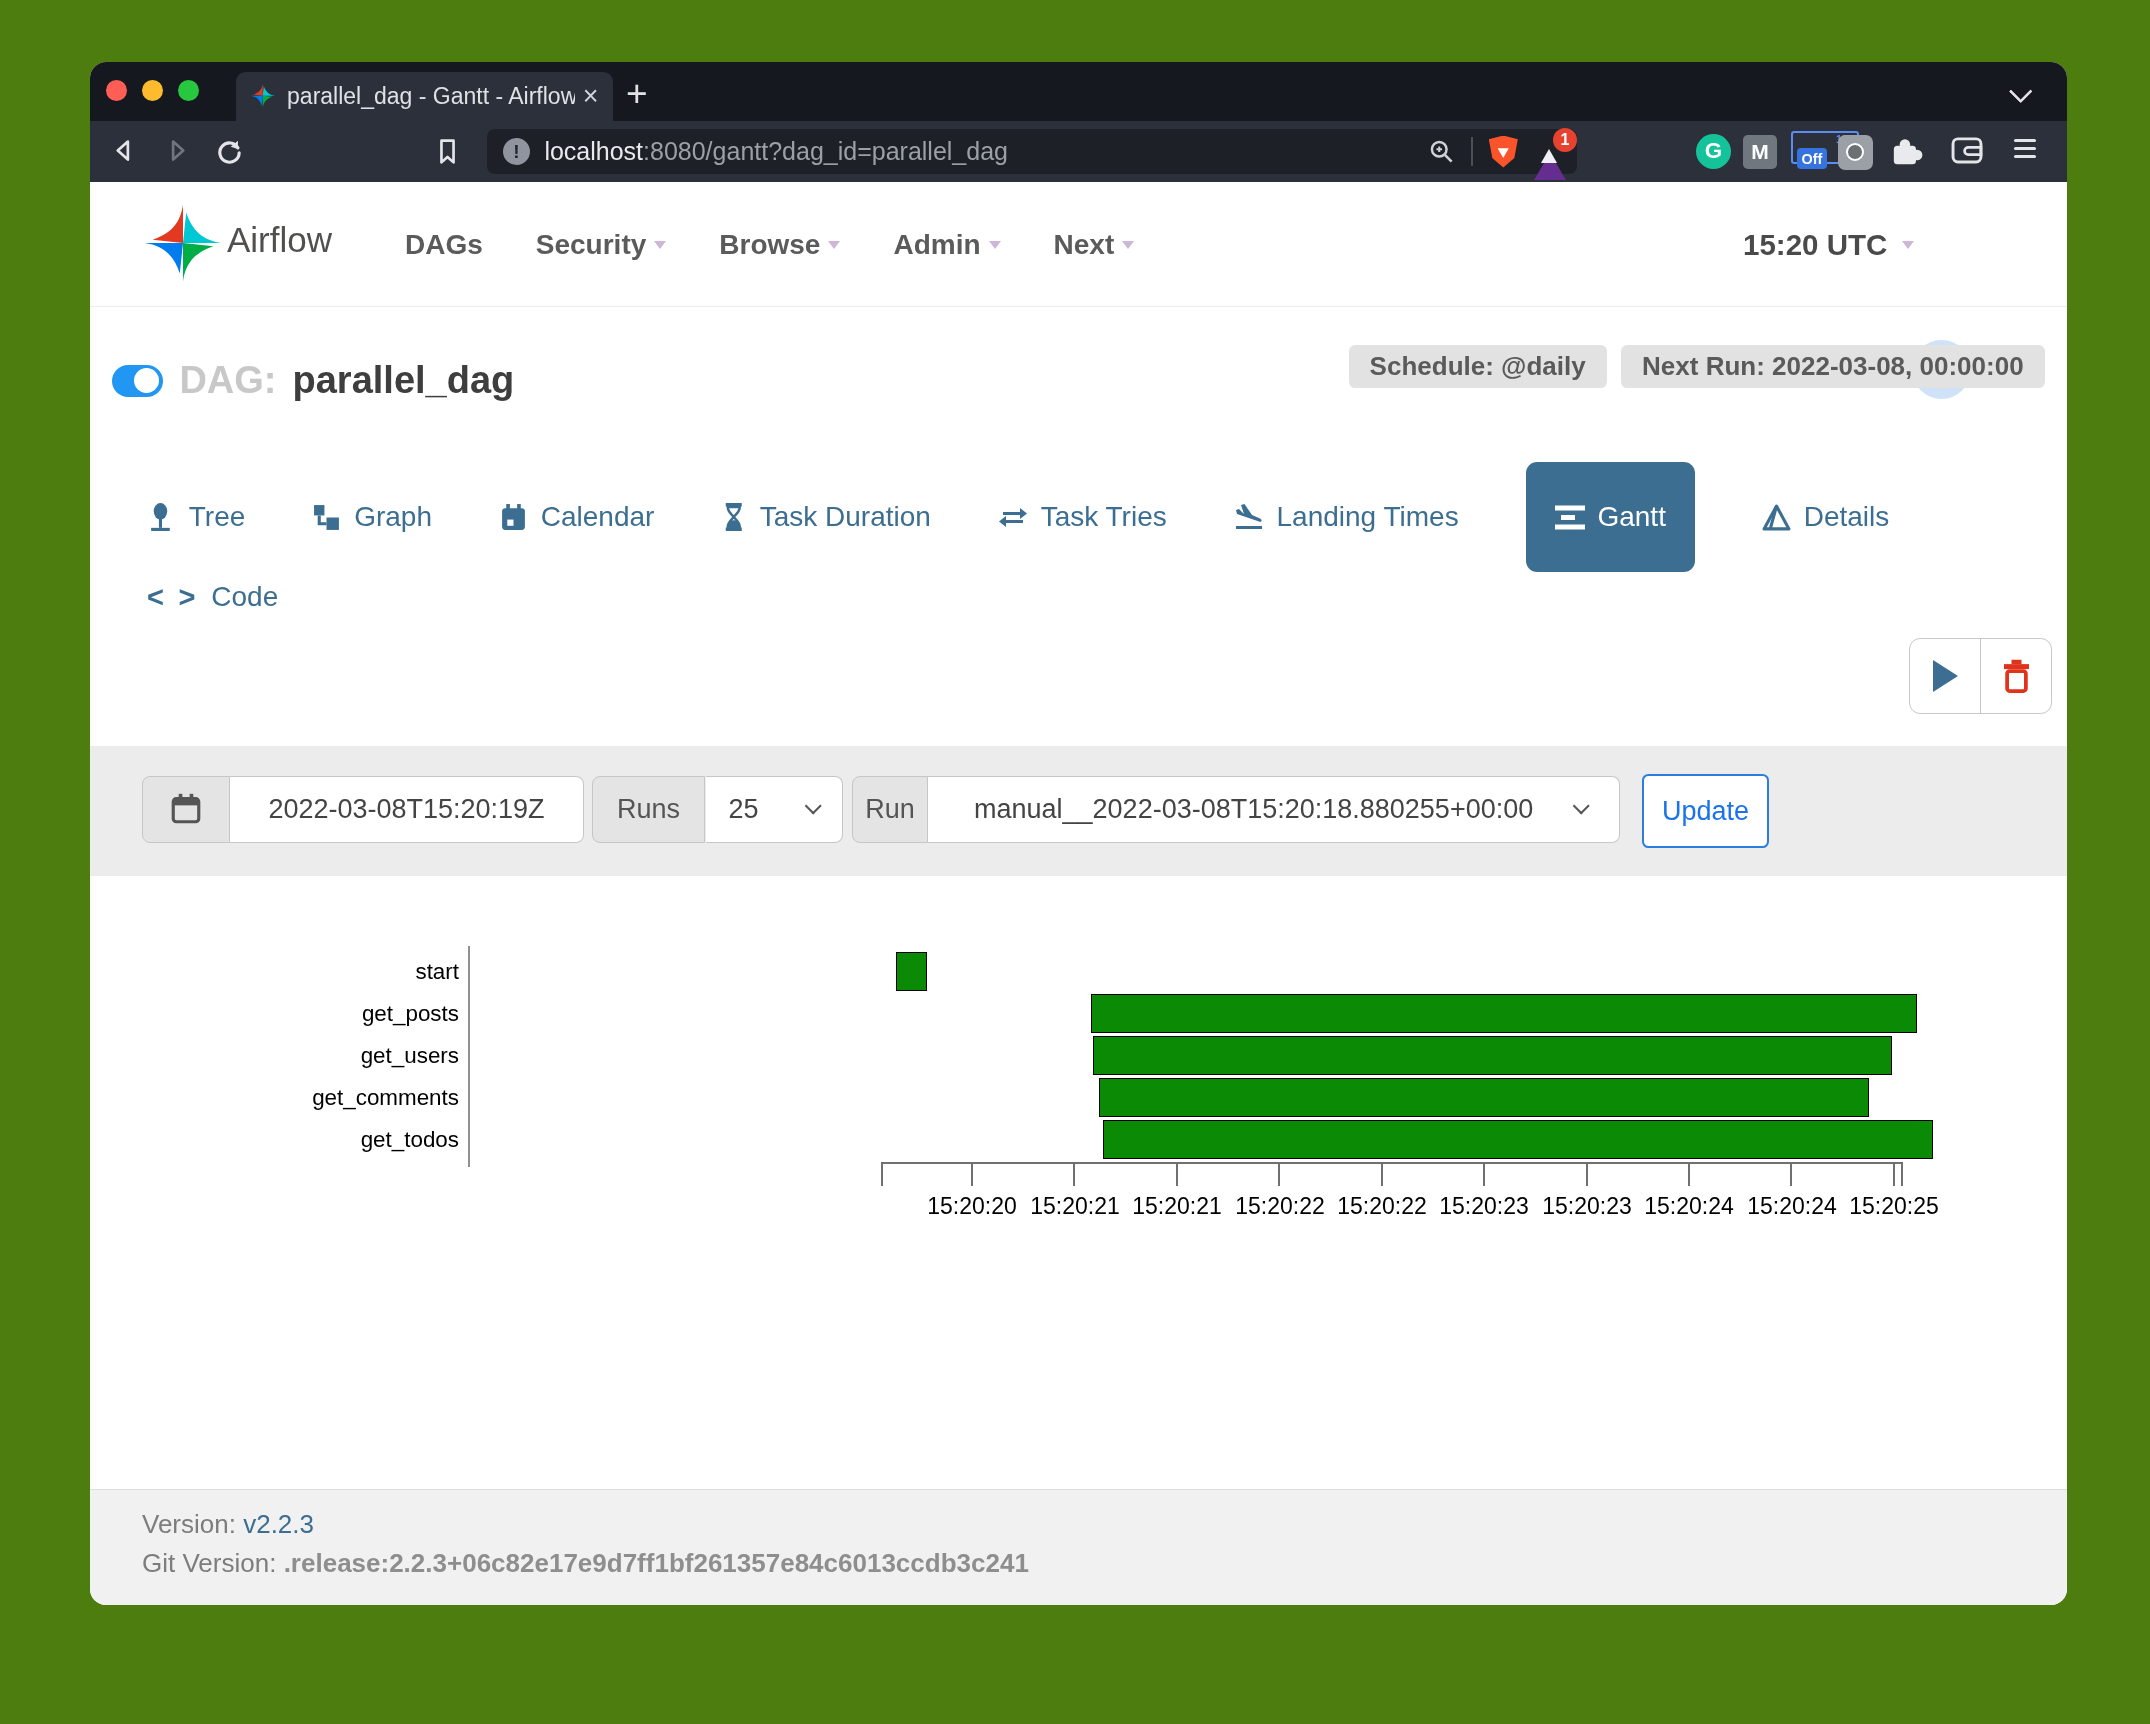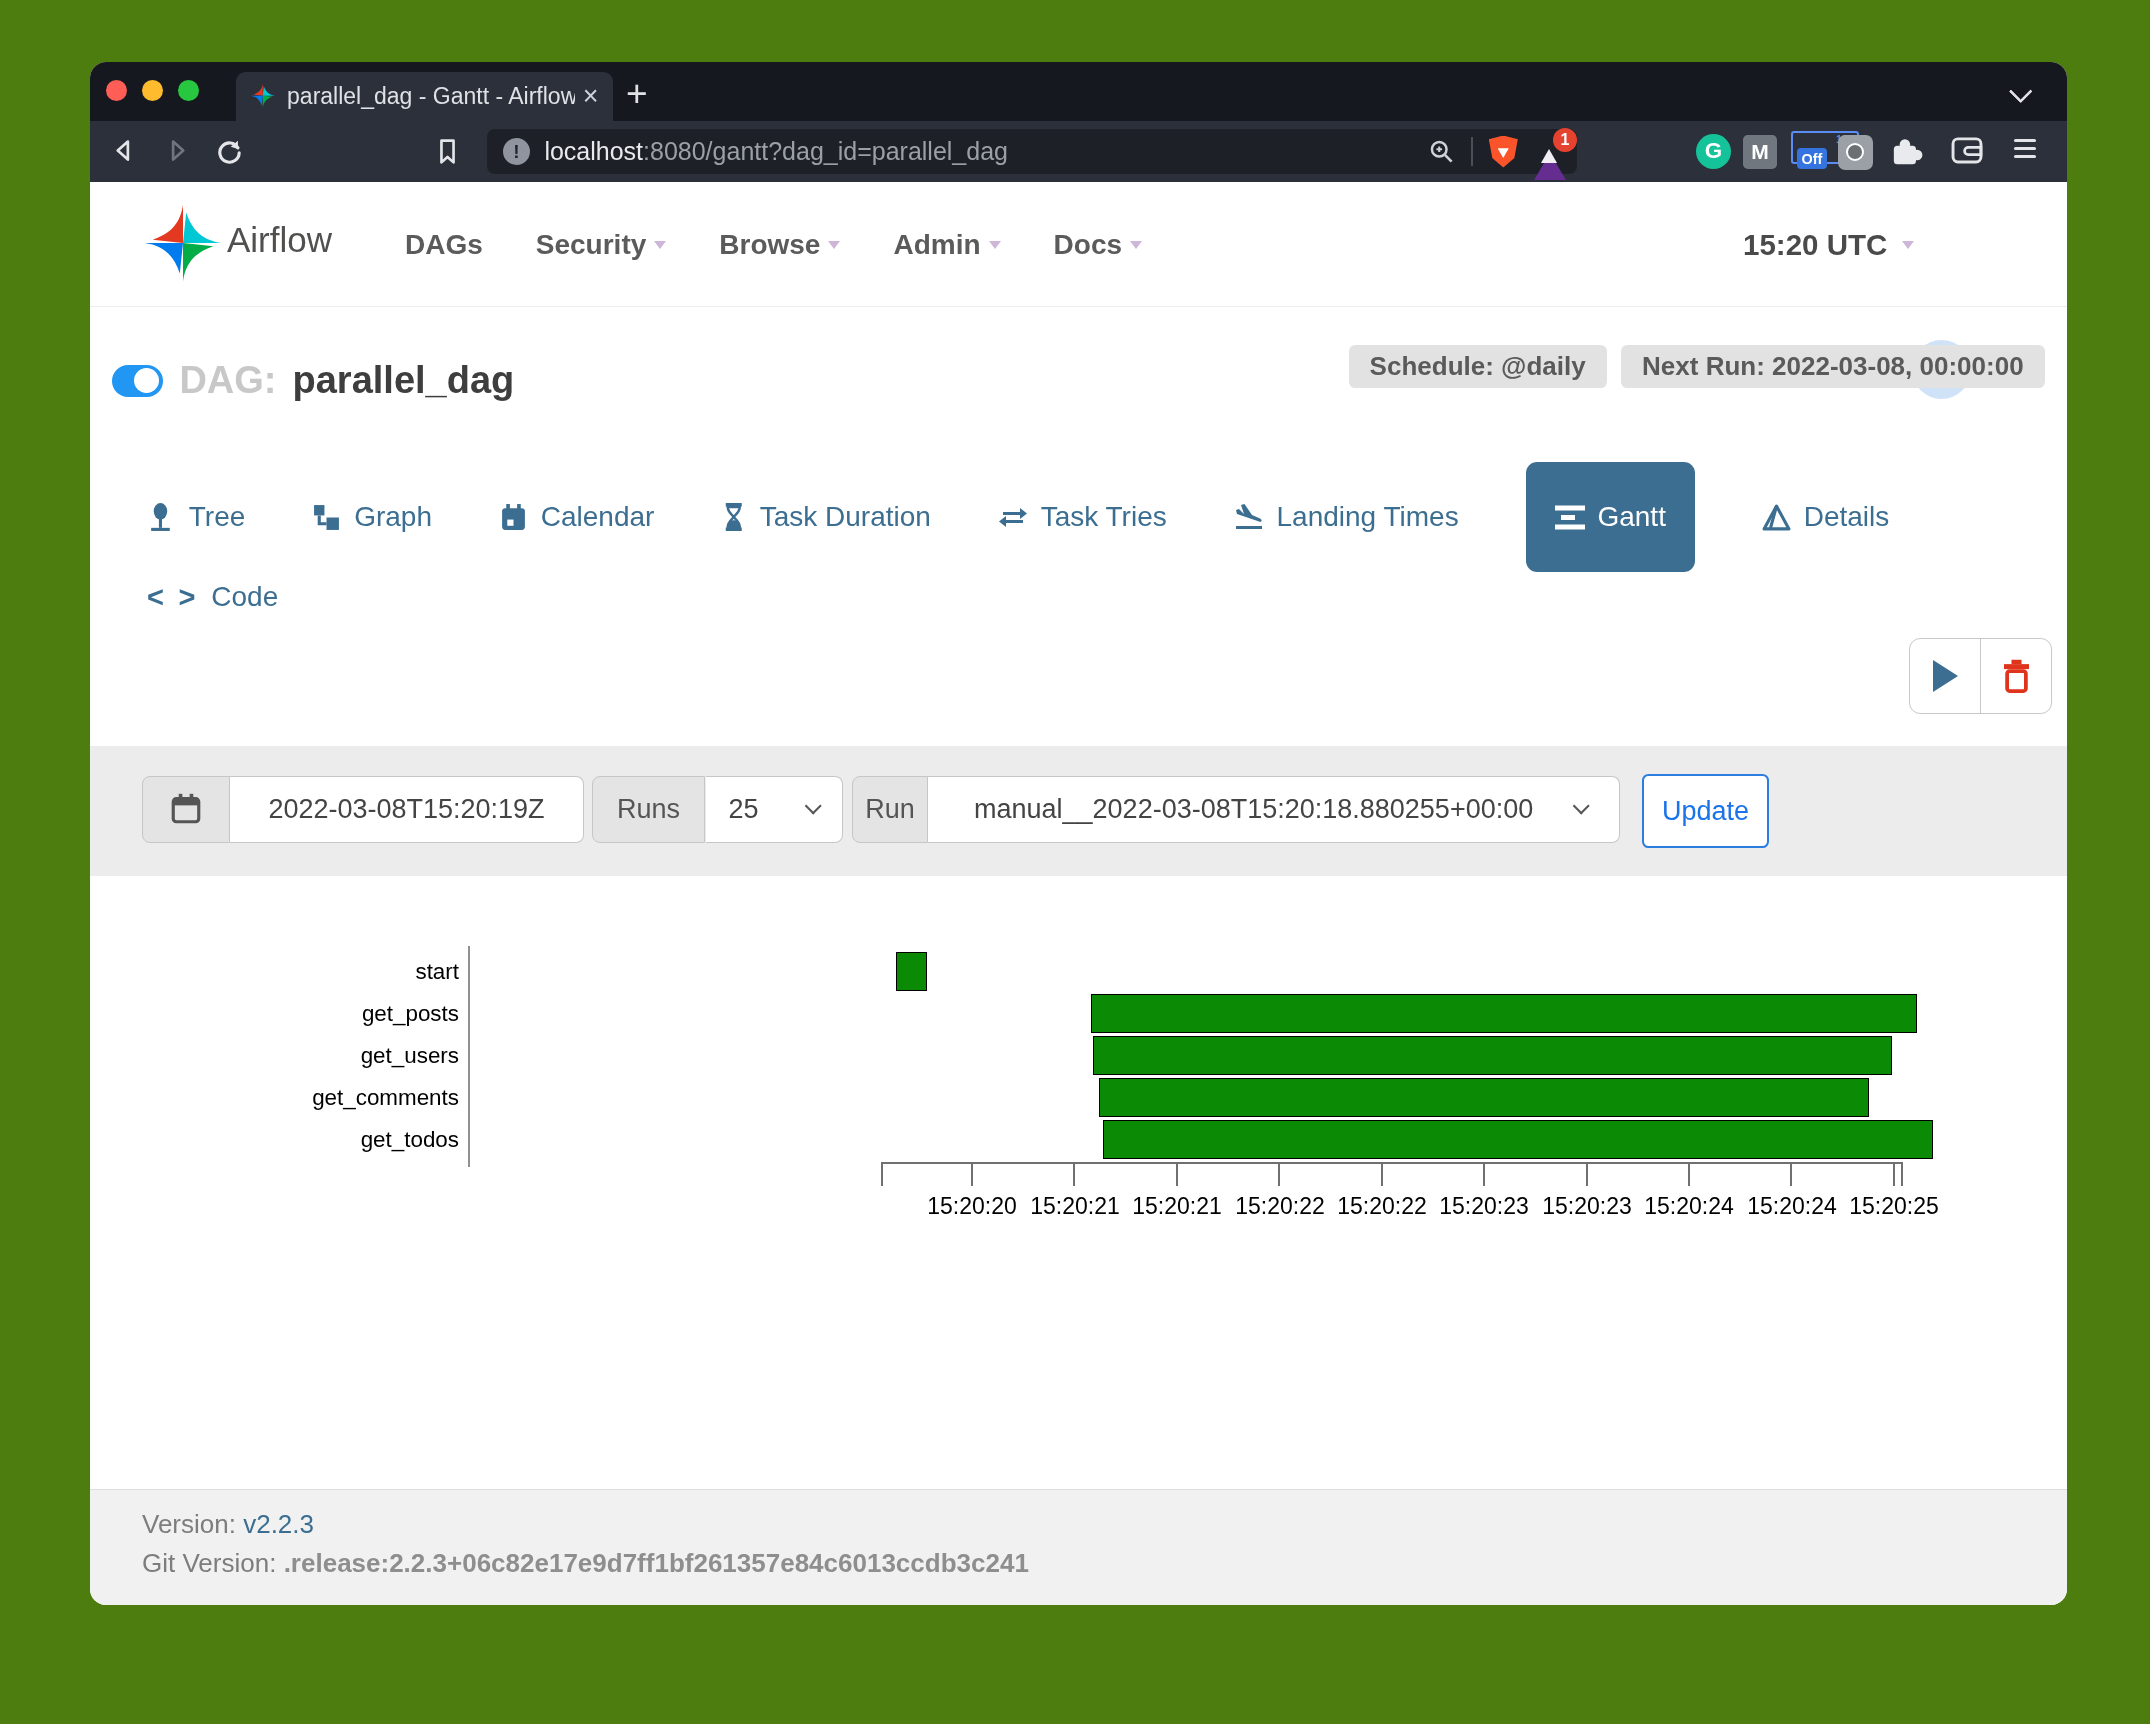--- a/index.html
+++ b/index.html
@@ -206,21 +206,21 @@
           </div>
           <div class="nav-item">
             <span>Browse</span>
             <span class="nav-caret"></span>
           </div>
           <div class="nav-item">
             <span>Admin</span>
             <span class="nav-caret"></span>
           </div>
           <div class="nav-item">
-            <span>Docs</span>
+            <span>Next</span>
             <span class="nav-caret"></span>
           </div>
         </div>
       <div class="clock-wrap">
         <span class="clock">15:20 UTC</span>
         <span class="nav-caret"></span>
       </div>
       <div class="avatar">DR</div>
       <span class="av-caret"></span>
     </div>

